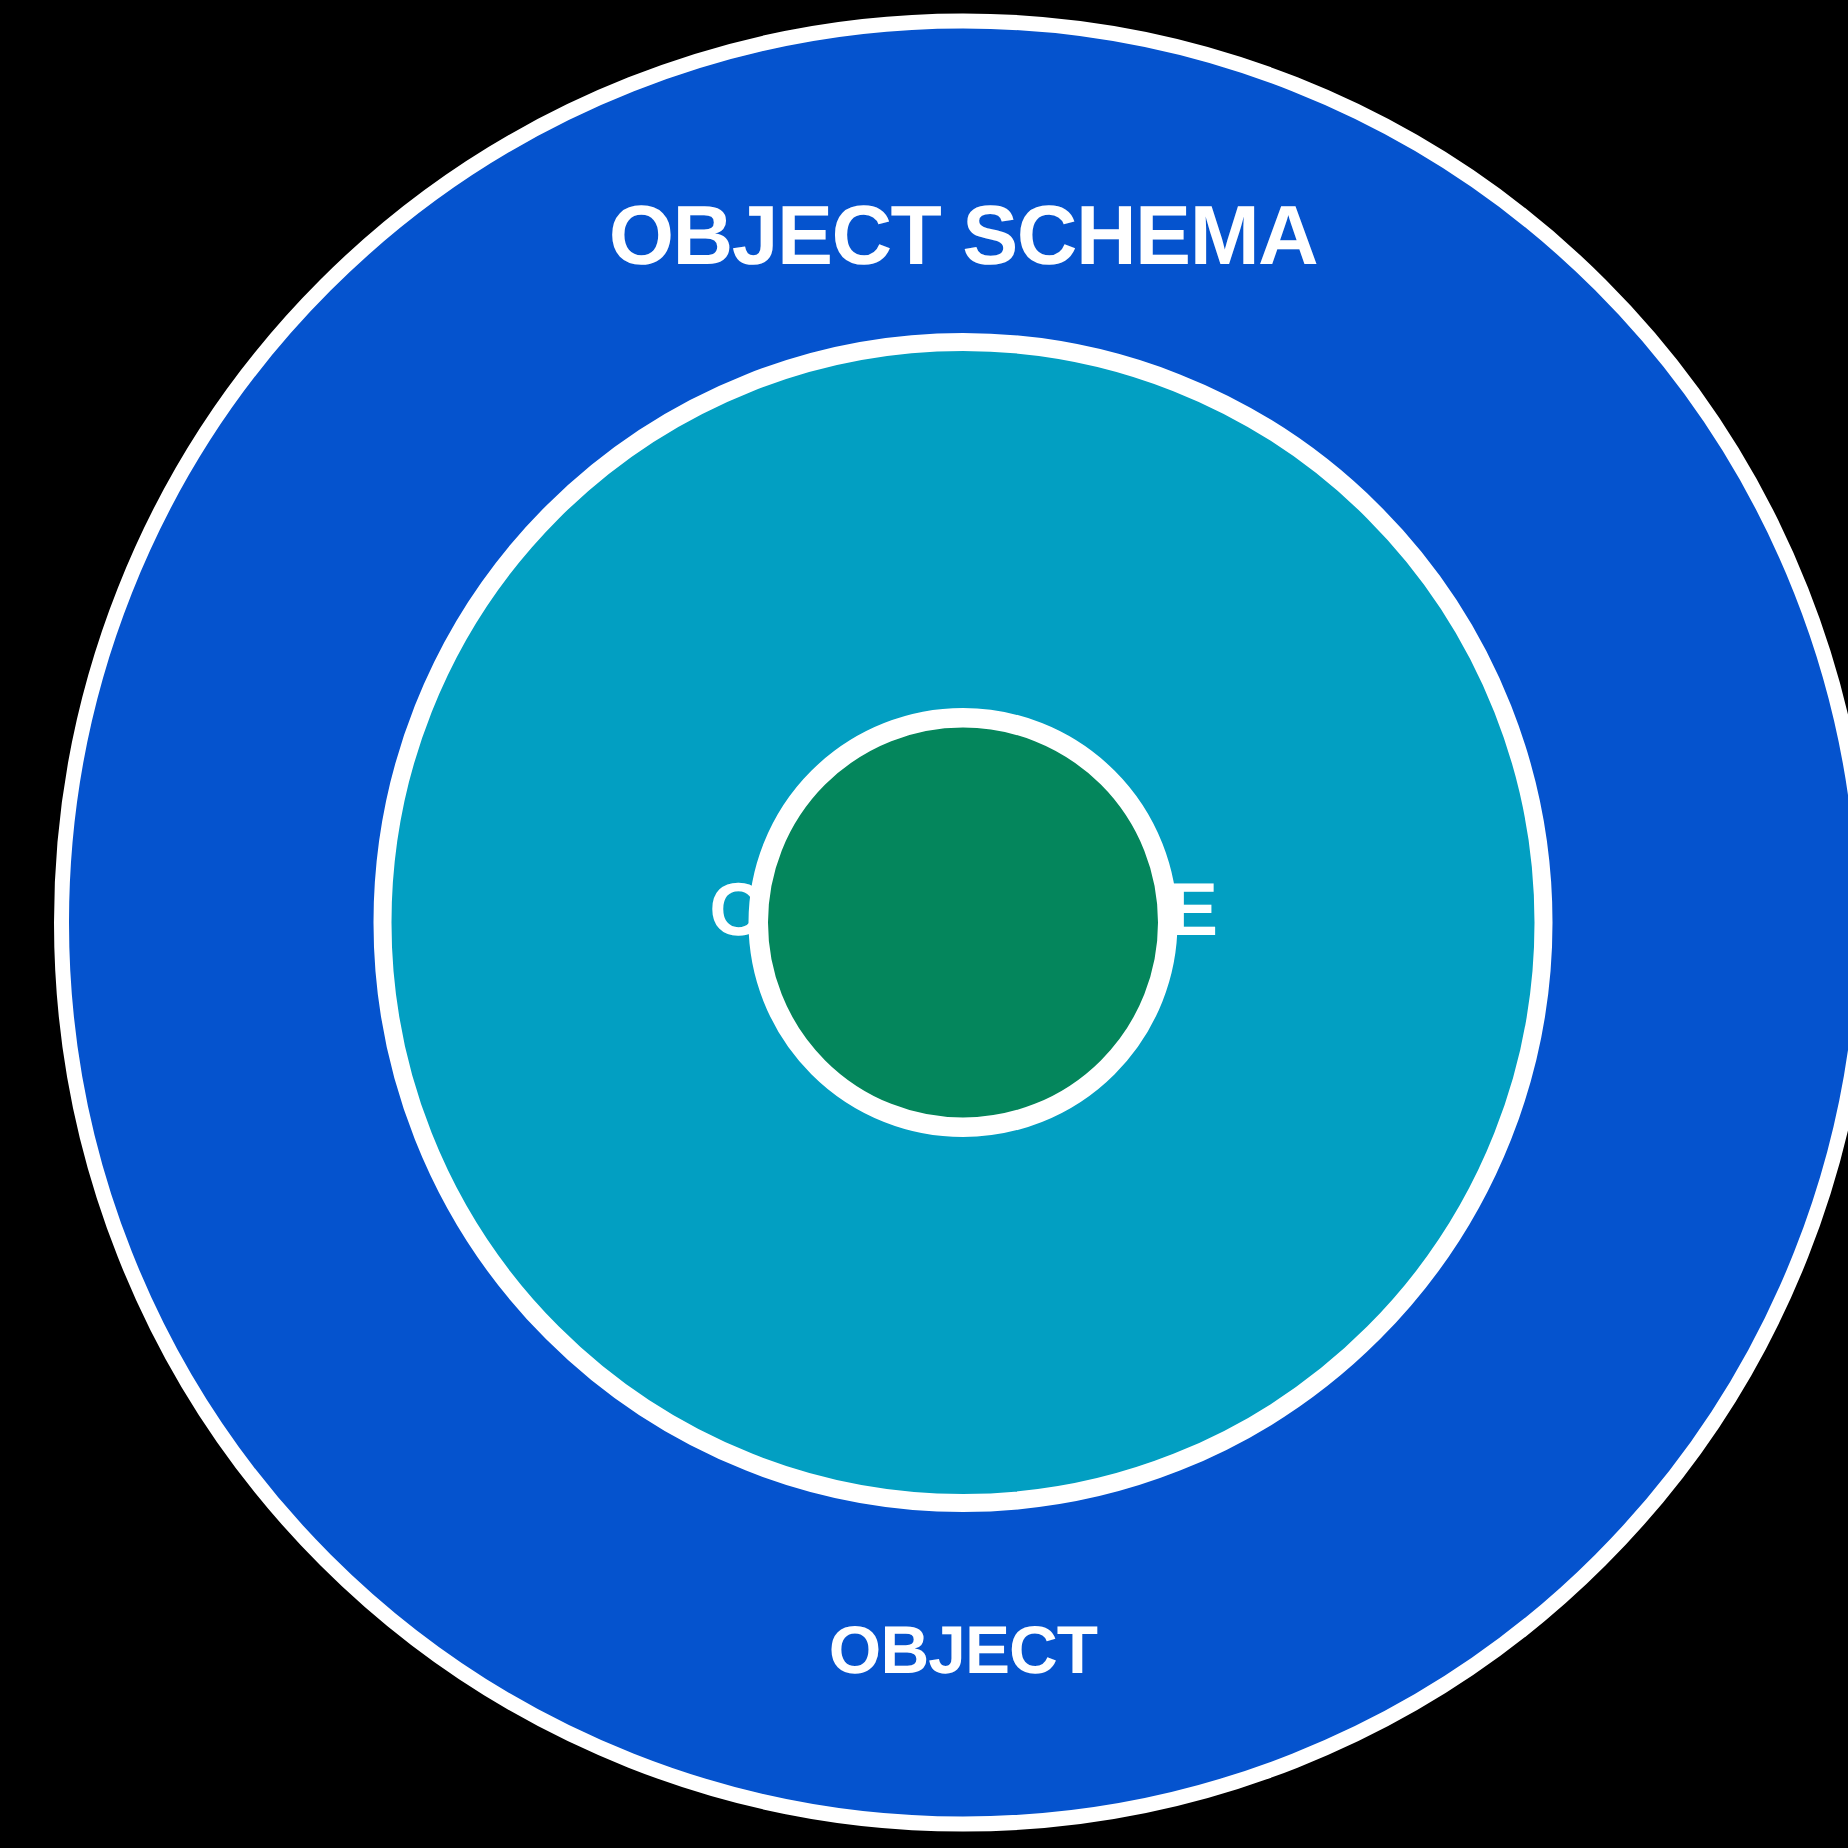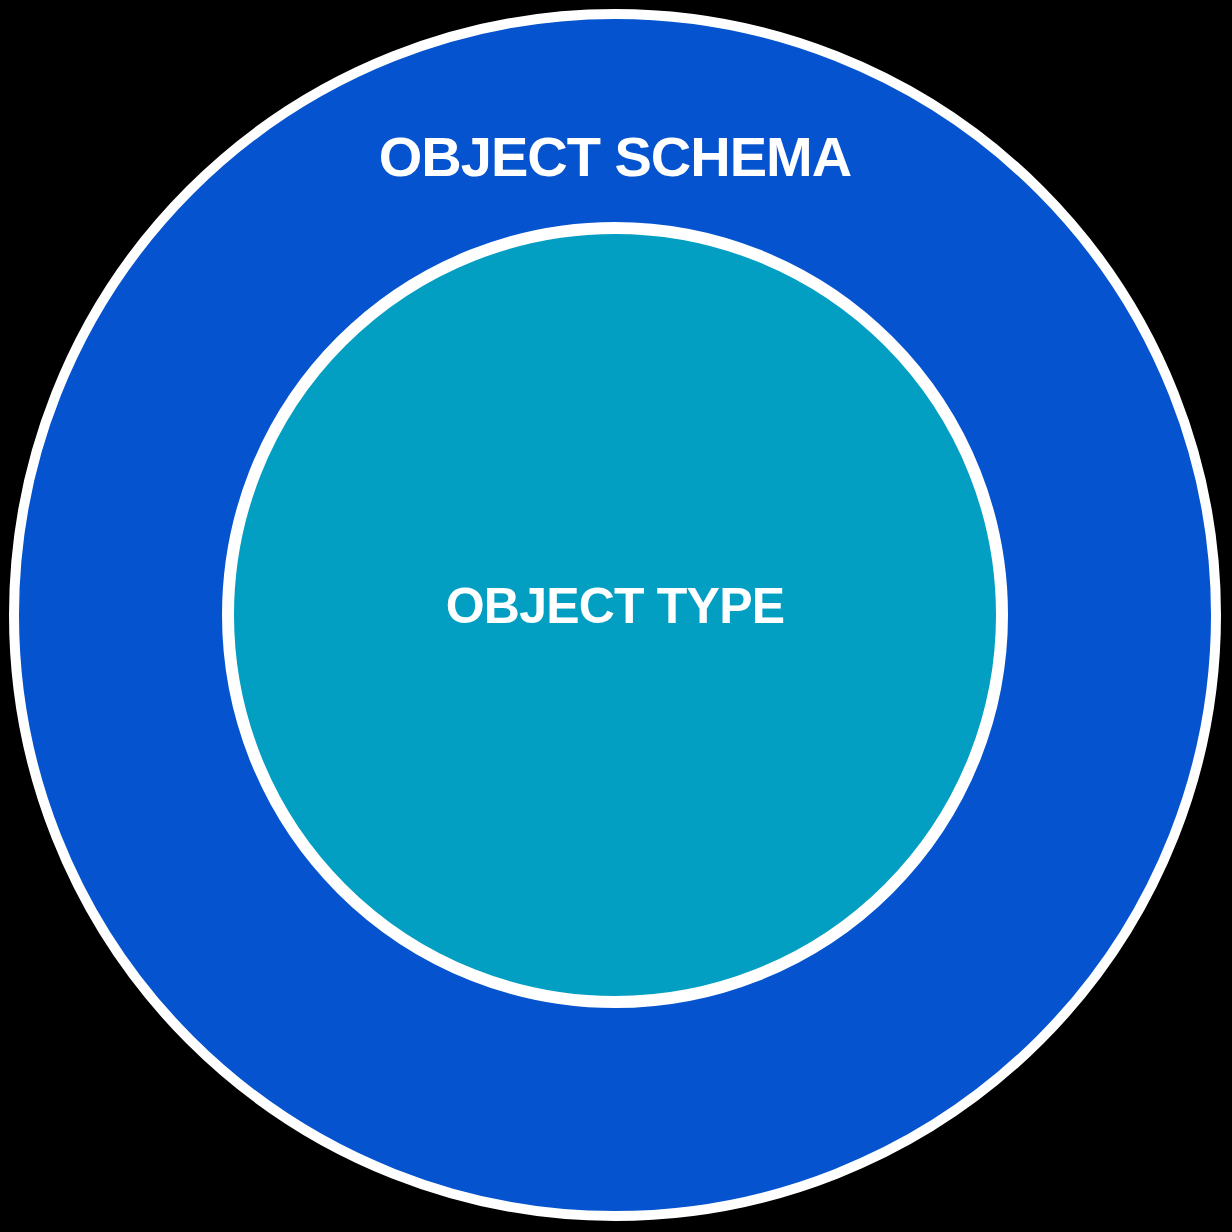--- a/index.html
+++ b/index.html
@@ -13,20 +13,21 @@
     height: 1232px;
     overflow: hidden;
     font-family: "Liberation Sans", sans-serif;
   }
 
   #diagram-stage {
     position: relative;
     width: 1196px;
     height: 1232px;
     background: #000000;
+    margin-left: 27px;
   }
 
   .ring {
     position: absolute;
     border-radius: 50%;
     box-sizing: border-box;
     display: block;
   }
 
   
@@ -98,14 +99,18 @@
   <div class="ring" id="ring-object-schema" style="background: rgb(5, 83, 206); border-color: rgb(255, 255, 255); width: 1212px; height: 1212px; left: 9px; top: 9px;">
 
     <div class="ring-label" id="label-object-schema">OBJECT SCHEMA</div>
   </div>
 
   <div class="ring" id="ring-object-type" style="background: rgb(2, 159, 194); border-color: rgb(255, 255, 255); width: 786px; height: 786px; left: 222px; top: 222px;">
 
     <div class="ring-label" id="label-object-type">OBJECT TYPE</div>
   </div>
 
+  <div class="ring" id="ring-object" style="background: rgb(4, 134, 92); border-color: rgb(255, 255, 255); width: 286px; height: 286px; left: 472px; top: 472px;">
+
+    <div class="ring-label" id="label-object">OBJECT</div>
+  </div>
 
 </div>
 
 </body></html>

